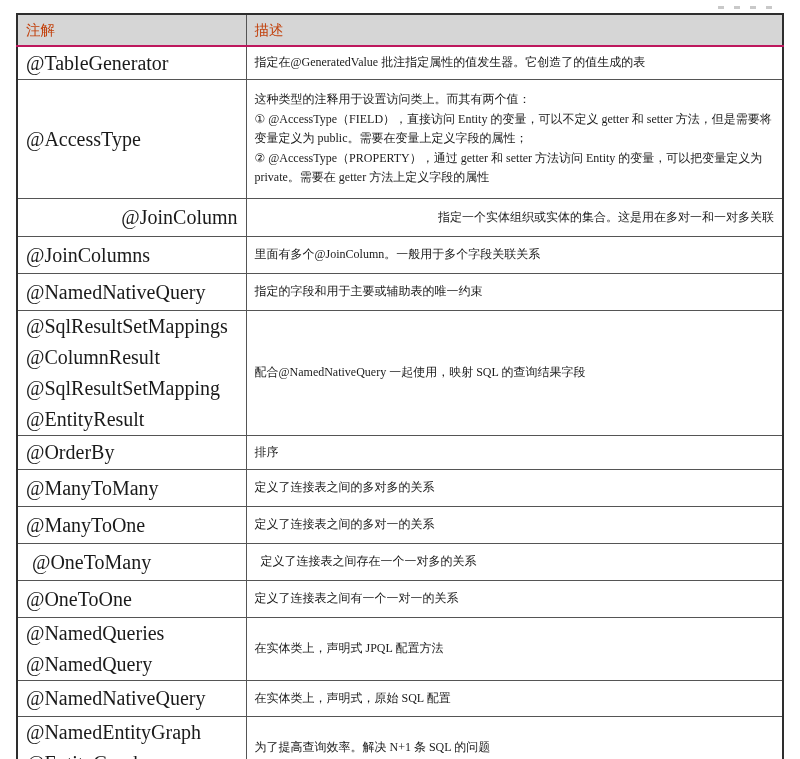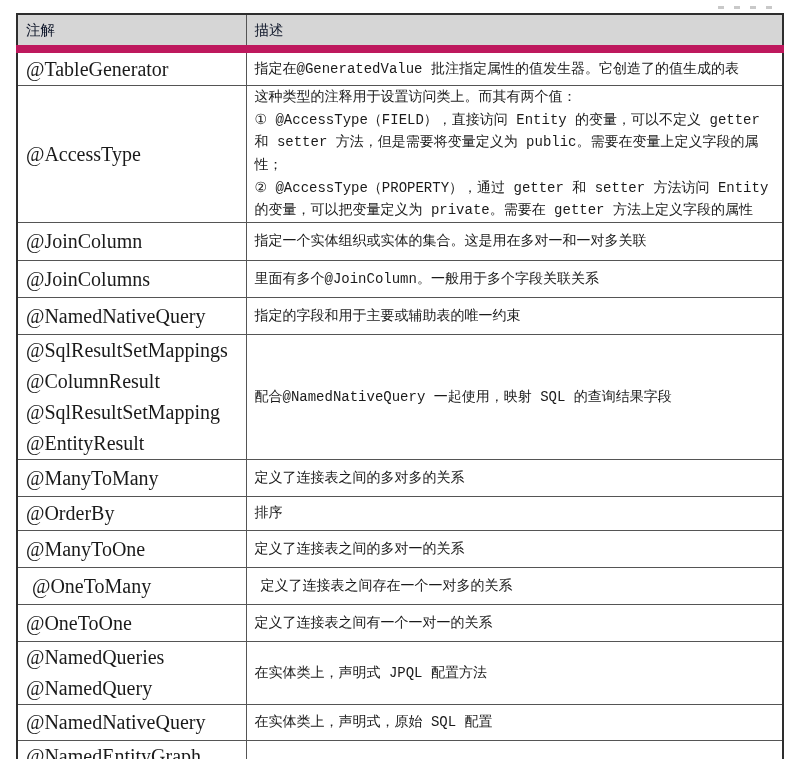--- a/index.html
+++ b/index.html
@@ -60,41 +60,40 @@
     vertical-align: middle;
     text-align: left;
     font-weight: normal;
   }
 
   table.jpa-table thead th {
     background: #d6d6d6;
     height: 30px;
     font-family: Liberation Mono, monospace;
     font-size: 14.5px;
-    color: #0f172a;
-    border-bottom: 8px solid #be185d;
+    color: #c2410c;
+    border-bottom: 2px solid #be185d;
   }
 
   .cell-anno {
     font-size: 20px;
     line-height: 1.55;
     white-space: pre-line;
   }
 
   .cell-desc {
-    font-size: 14px;
+    font-size: 12px;
     line-height: 1.62;
     white-space: pre-line;
-    font-family: Liberation Mono, monospace;
   }
 
   
   tr[data-row="0"] td { height: 32px; }
   tr[data-row="1"] td { height: 118px; }
-  tr[data-row="2"] td { height: 37px; }
+  tr[data-row="2"] td { height: 37px; text-align: right; }
   tr[data-row="3"] td { height: 36px; }
   tr[data-row="4"] td { height: 36px; }
   tr[data-row="5"] td { height: 107px; }
   tr[data-row="6"] td { height: 33px; }
   tr[data-row="7"] td { height: 36px; }
   tr[data-row="8"] td { height: 36px; }
   tr[data-row="9"] td { height: 36px; padding-left: 14px; }
   tr[data-row="10"] td { height: 36px; }
   tr[data-row="11"] td { height: 54px; }
   tr[data-row="12"] td { height: 35px; }
@@ -145,27 +144,27 @@
           <td class="cell-anno">@NamedNativeQuery</td>
           <td class="cell-desc">指定的字段和用于主要或辅助表的唯一约束</td>
         </tr>
         <tr data-row="5">
           <td class="cell-anno">@SqlResultSetMappings
 @ColumnResult
 @SqlResultSetMapping
 @EntityResult</td>
           <td class="cell-desc">配合@NamedNativeQuery 一起使用，映射 SQL 的查询结果字段</td>
         </tr>
+        <tr data-row="6">
+          <td class="cell-anno">@OrderBy</td>
+          <td class="cell-desc">排序</td>
+        </tr>
         <tr data-row="7">
           <td class="cell-anno">@ManyToMany</td>
           <td class="cell-desc">定义了连接表之间的多对多的关系</td>
-        </tr>
-        <tr data-row="6">
-          <td class="cell-anno">@OrderBy</td>
-          <td class="cell-desc">排序</td>
         </tr>
         <tr data-row="8">
           <td class="cell-anno">@ManyToOne</td>
           <td class="cell-desc">定义了连接表之间的多对一的关系</td>
         </tr>
         <tr data-row="9">
           <td class="cell-anno">@OneToMany</td>
           <td class="cell-desc">定义了连接表之间存在一个一对多的关系</td>
         </tr>
         <tr data-row="10">

